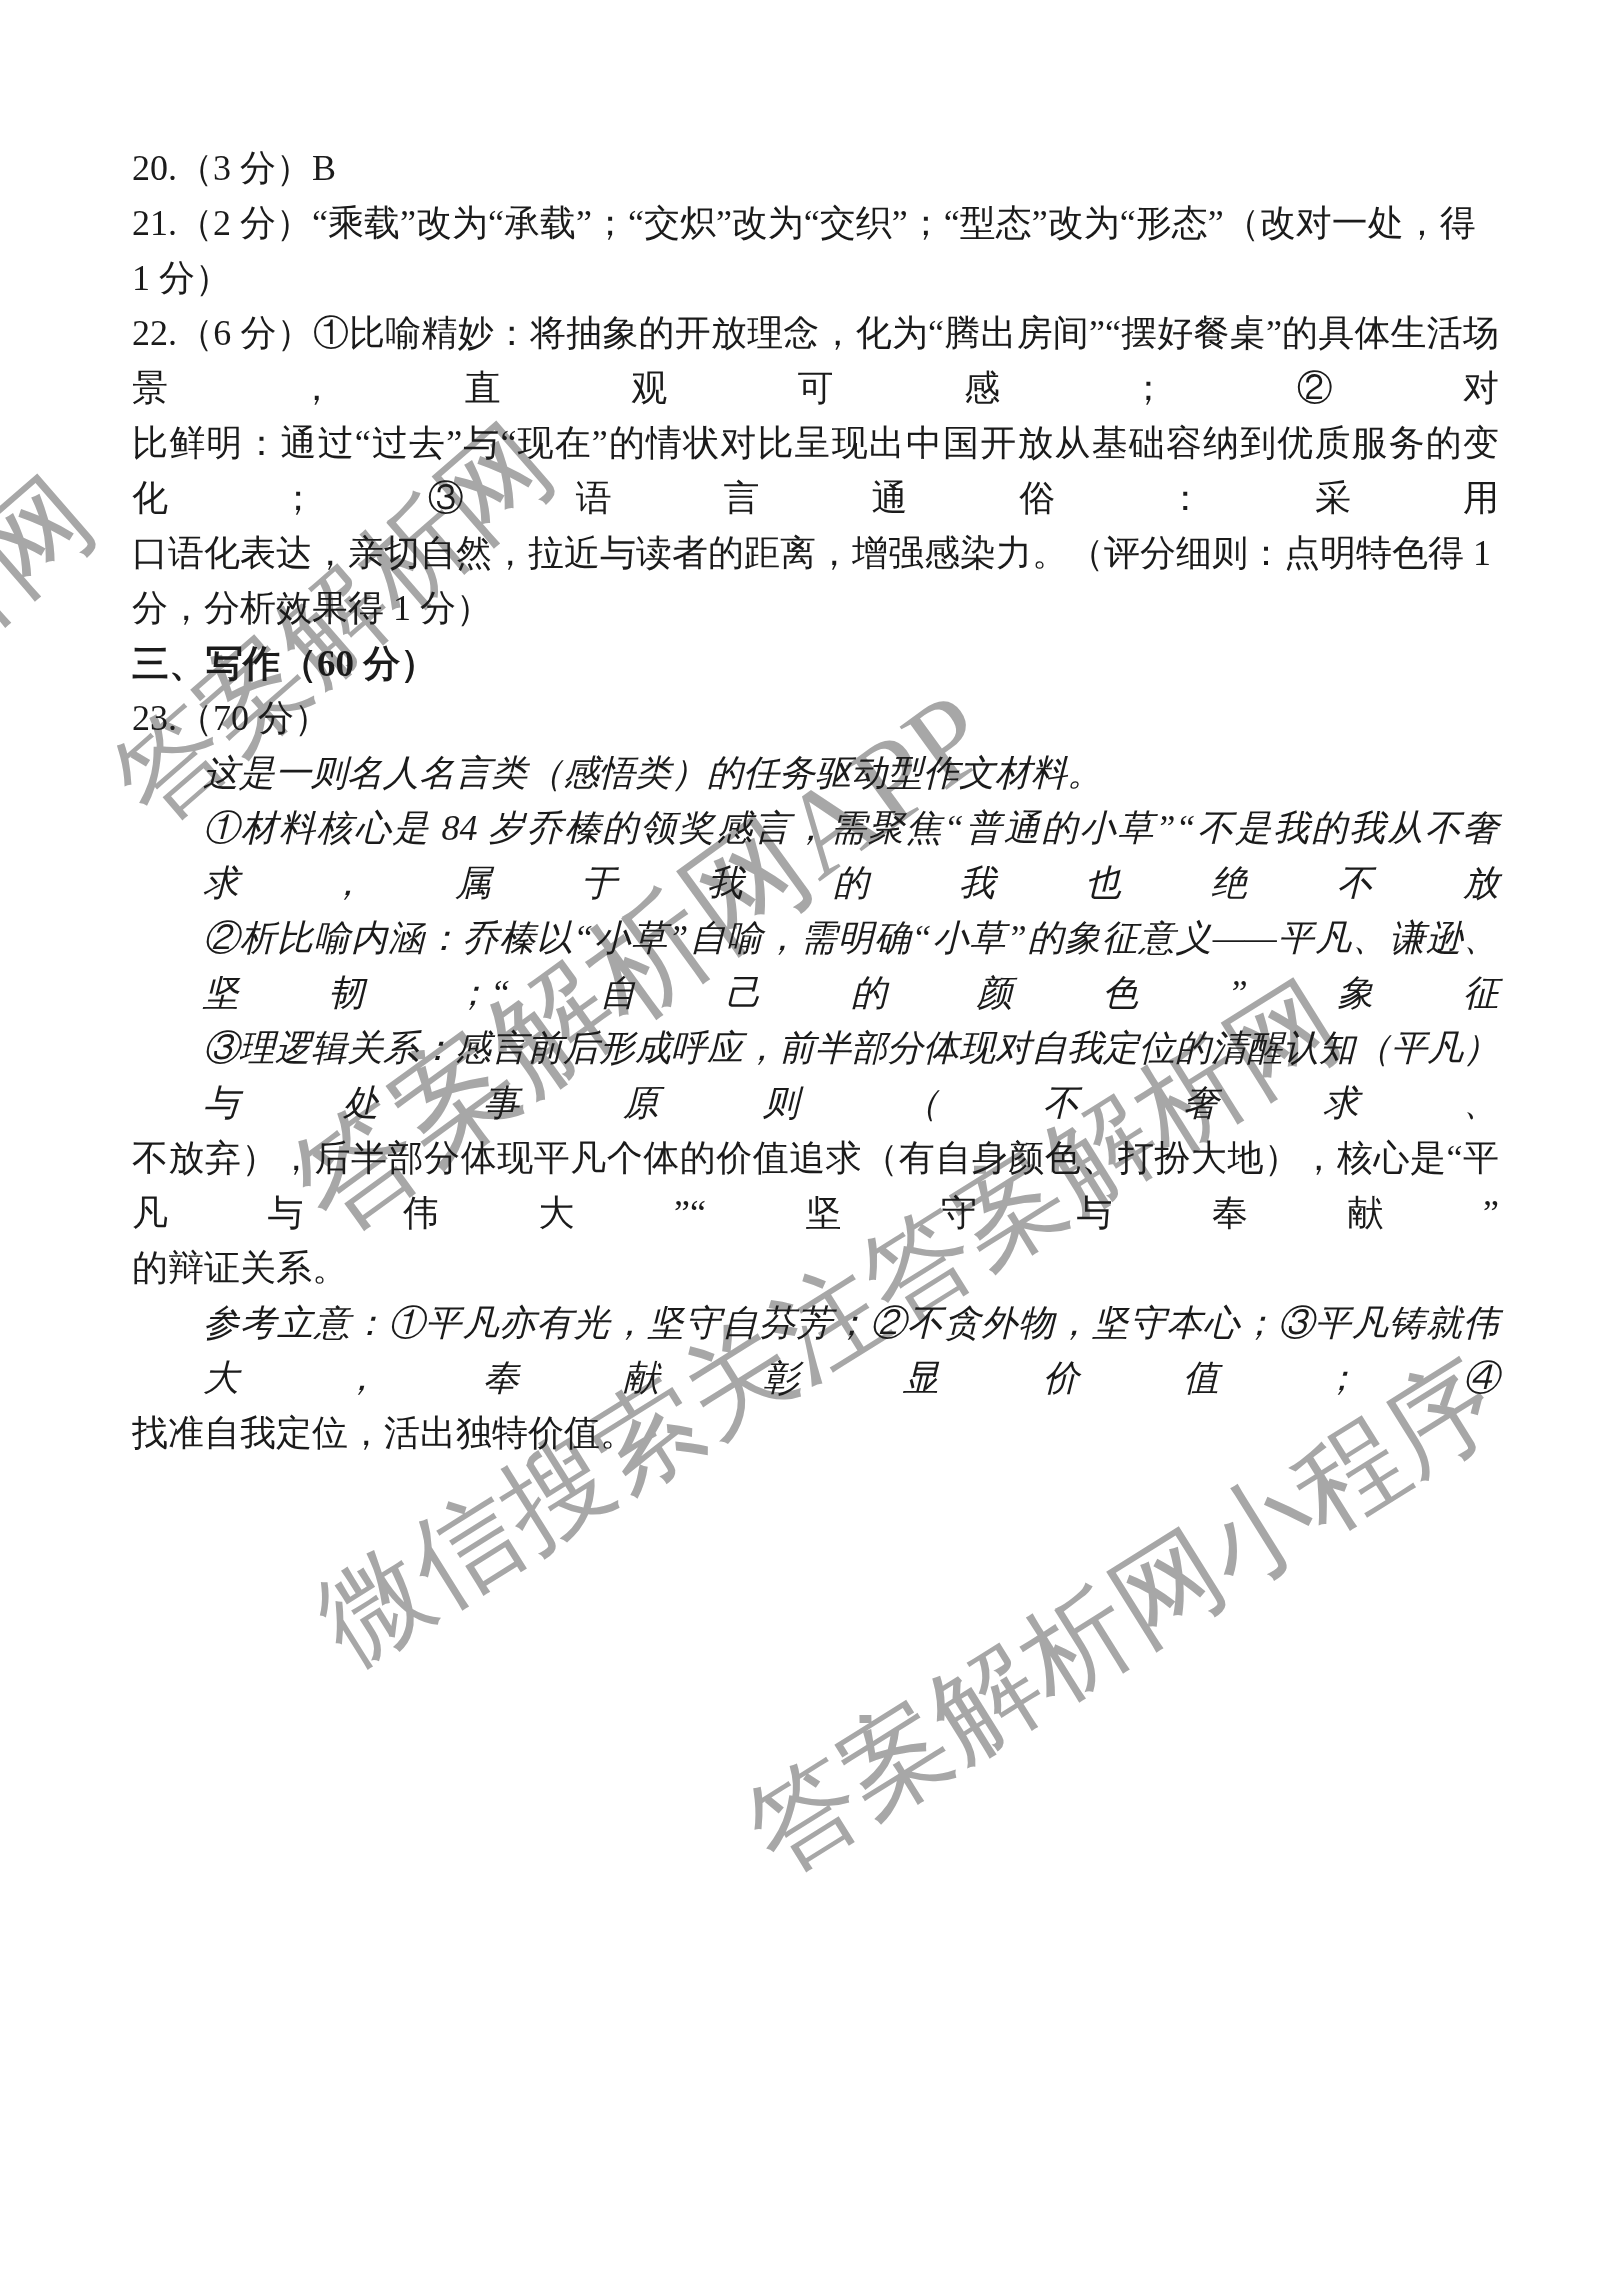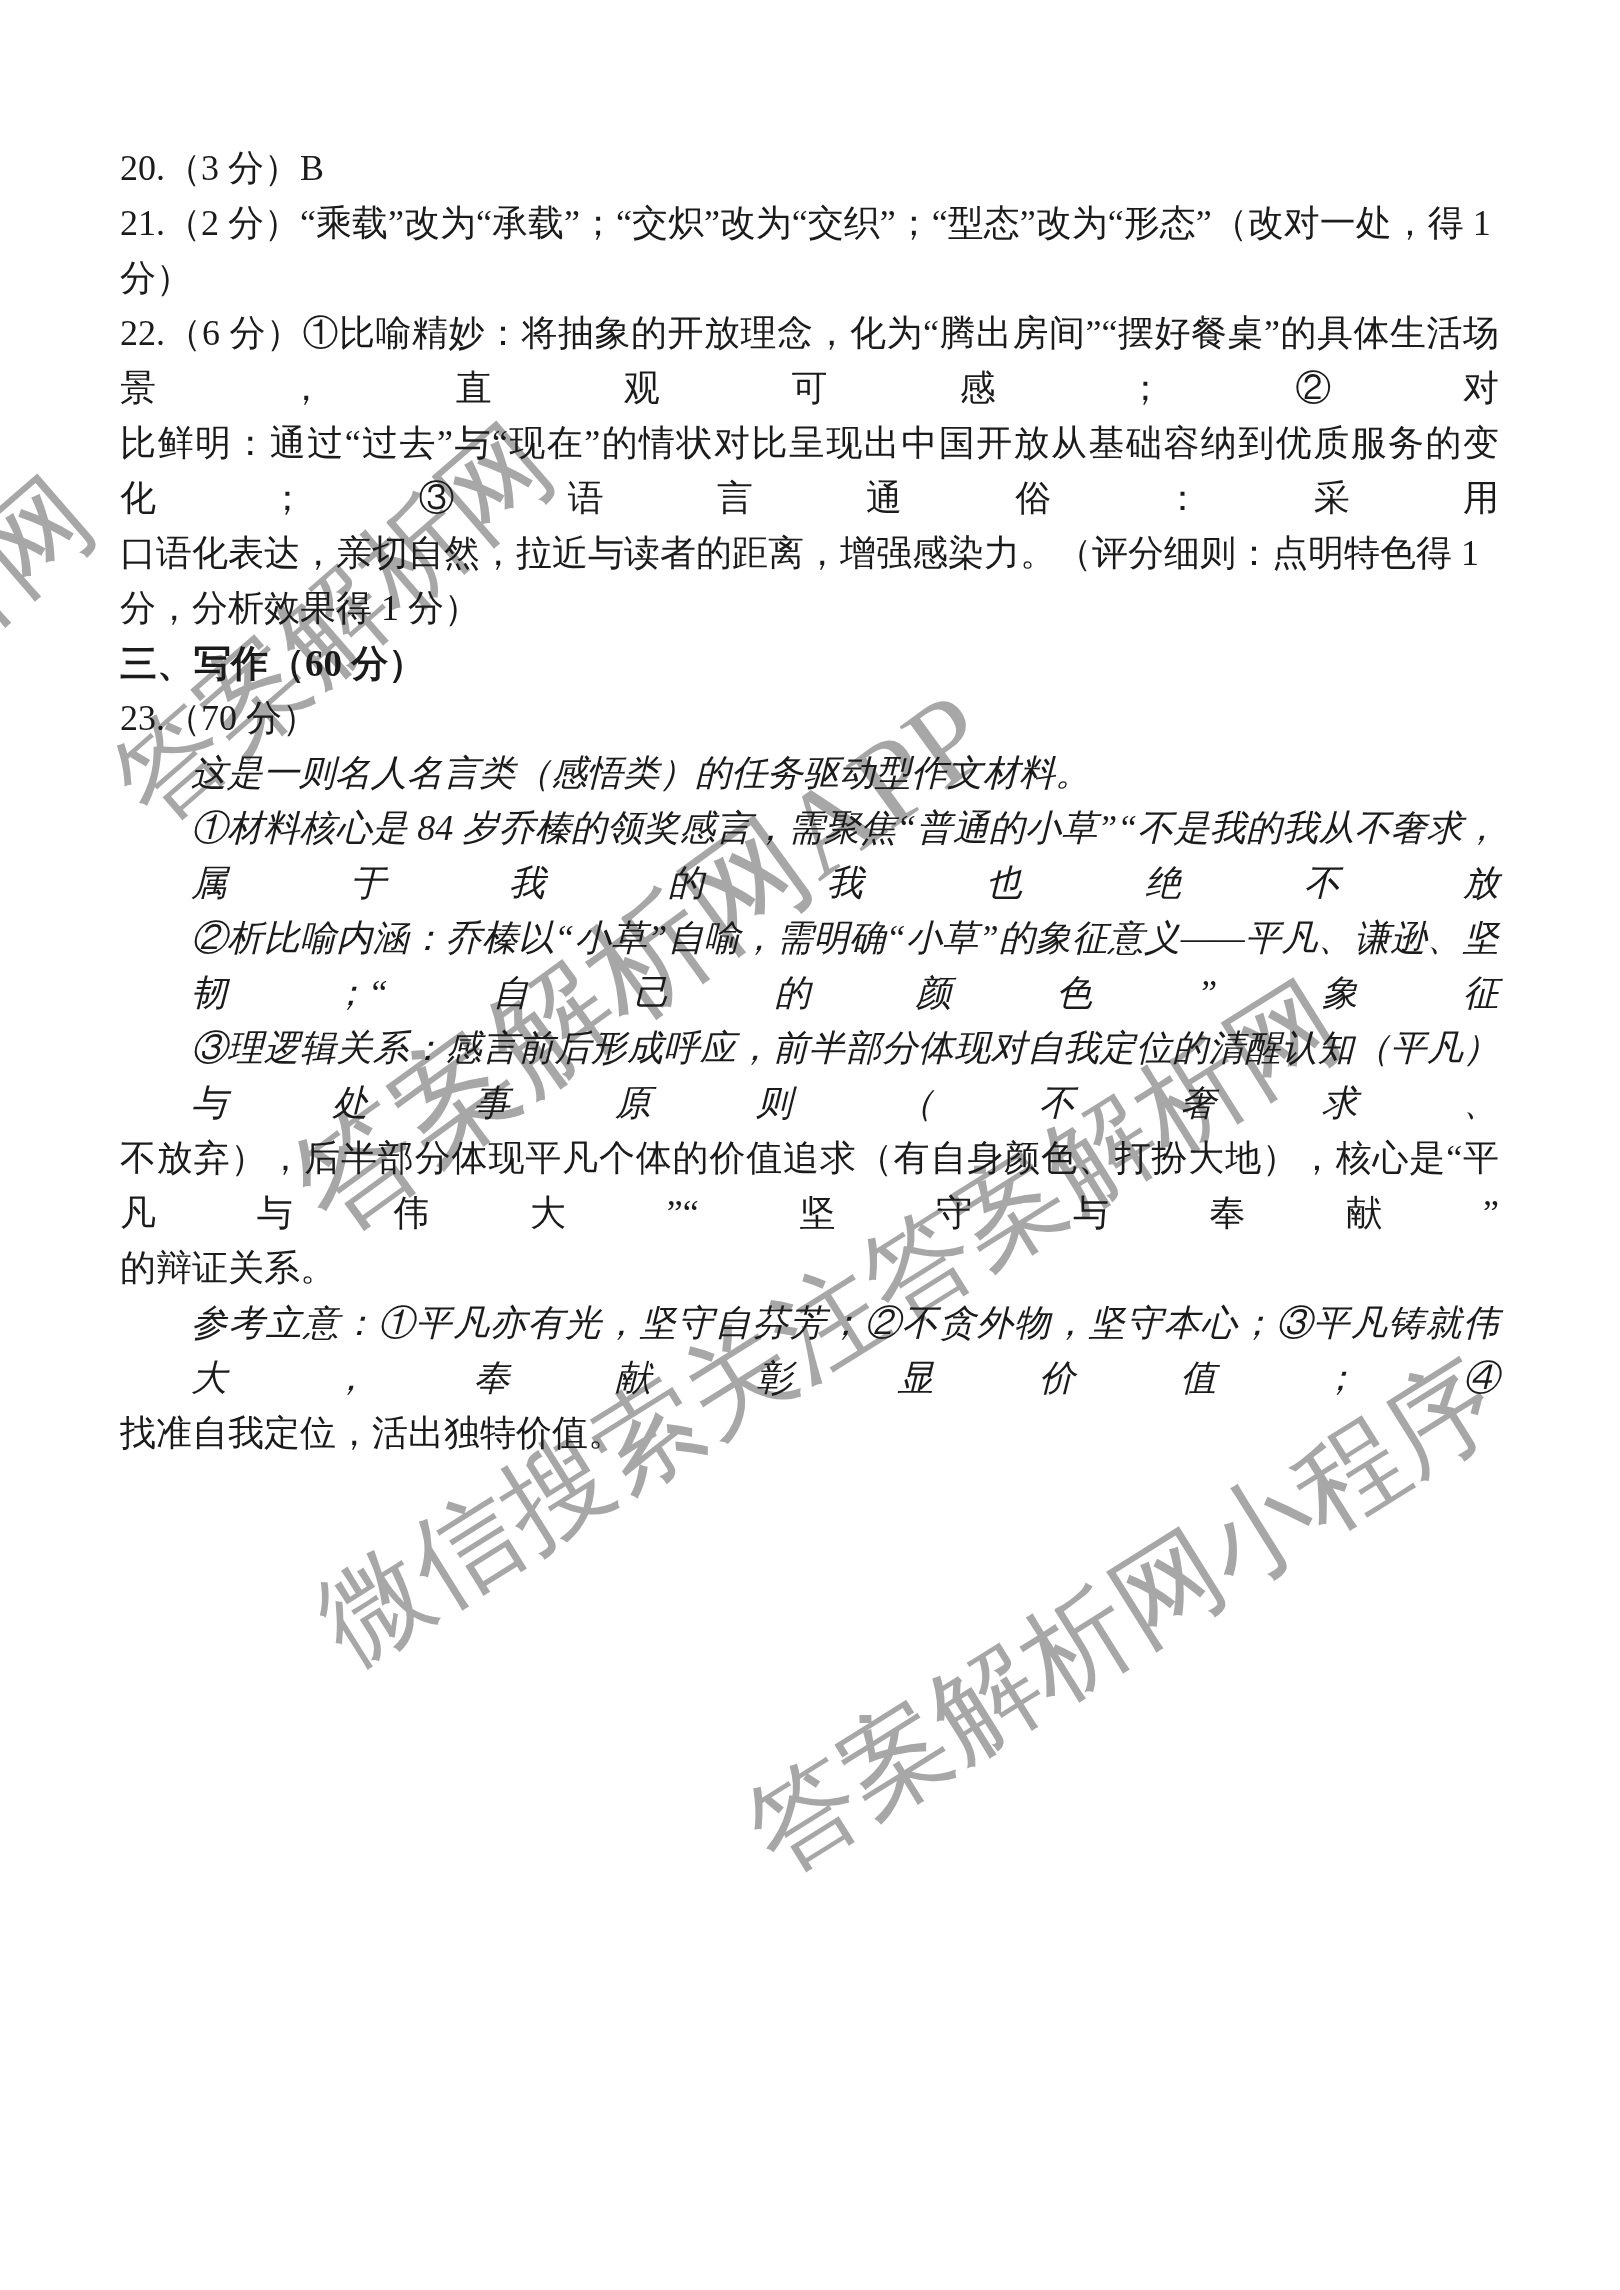--- a/index.html
+++ b/index.html
@@ -28,20 +28,21 @@
   
   .content{
     position:absolute;z-index:2;
     left:120px;top:141px;width:1379px;
     color:#1b1b1b;
     font-size:36px;
   }
   .line{
     min-height:55px;
     line-height:55px;
+    margin-left:12px;
   }
   .jl{            
     text-align:justify;
     text-align-last:justify;
   }
   .ind{padding-left:71px;font-style:italic;}          
   .heading{font-weight:700;font-size:37px;}
 </style>
 </head>
 <body>

